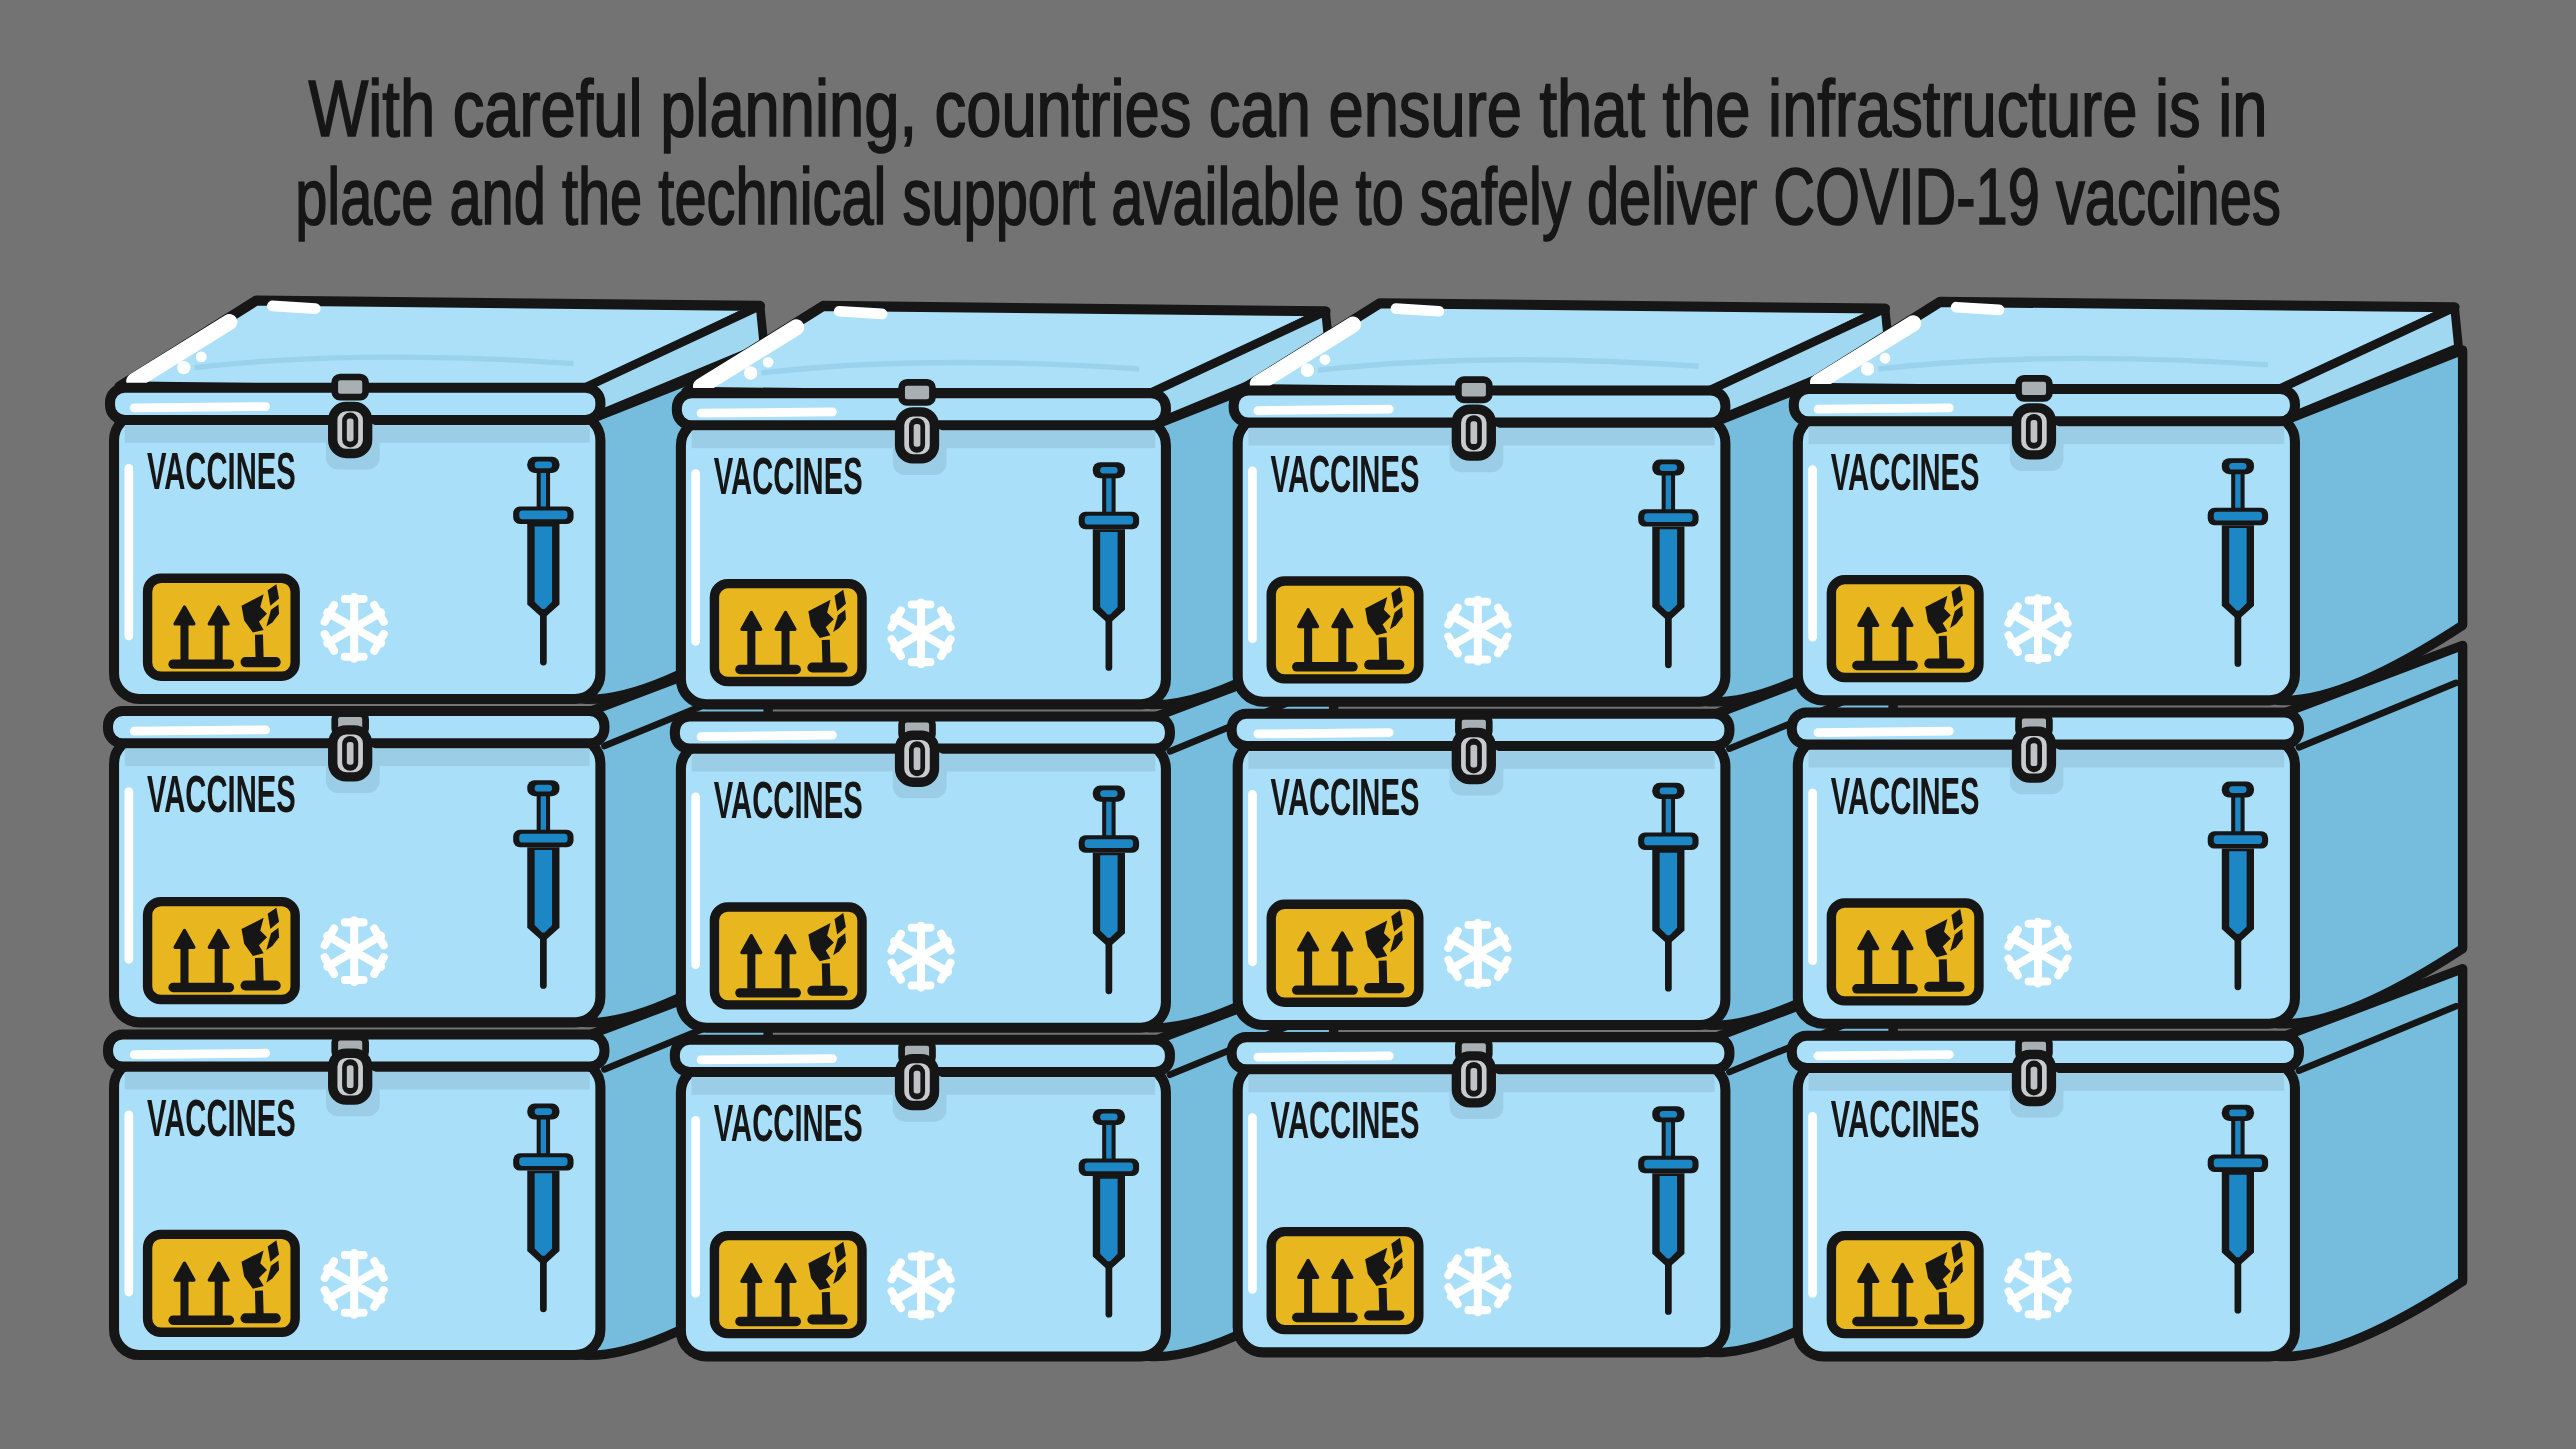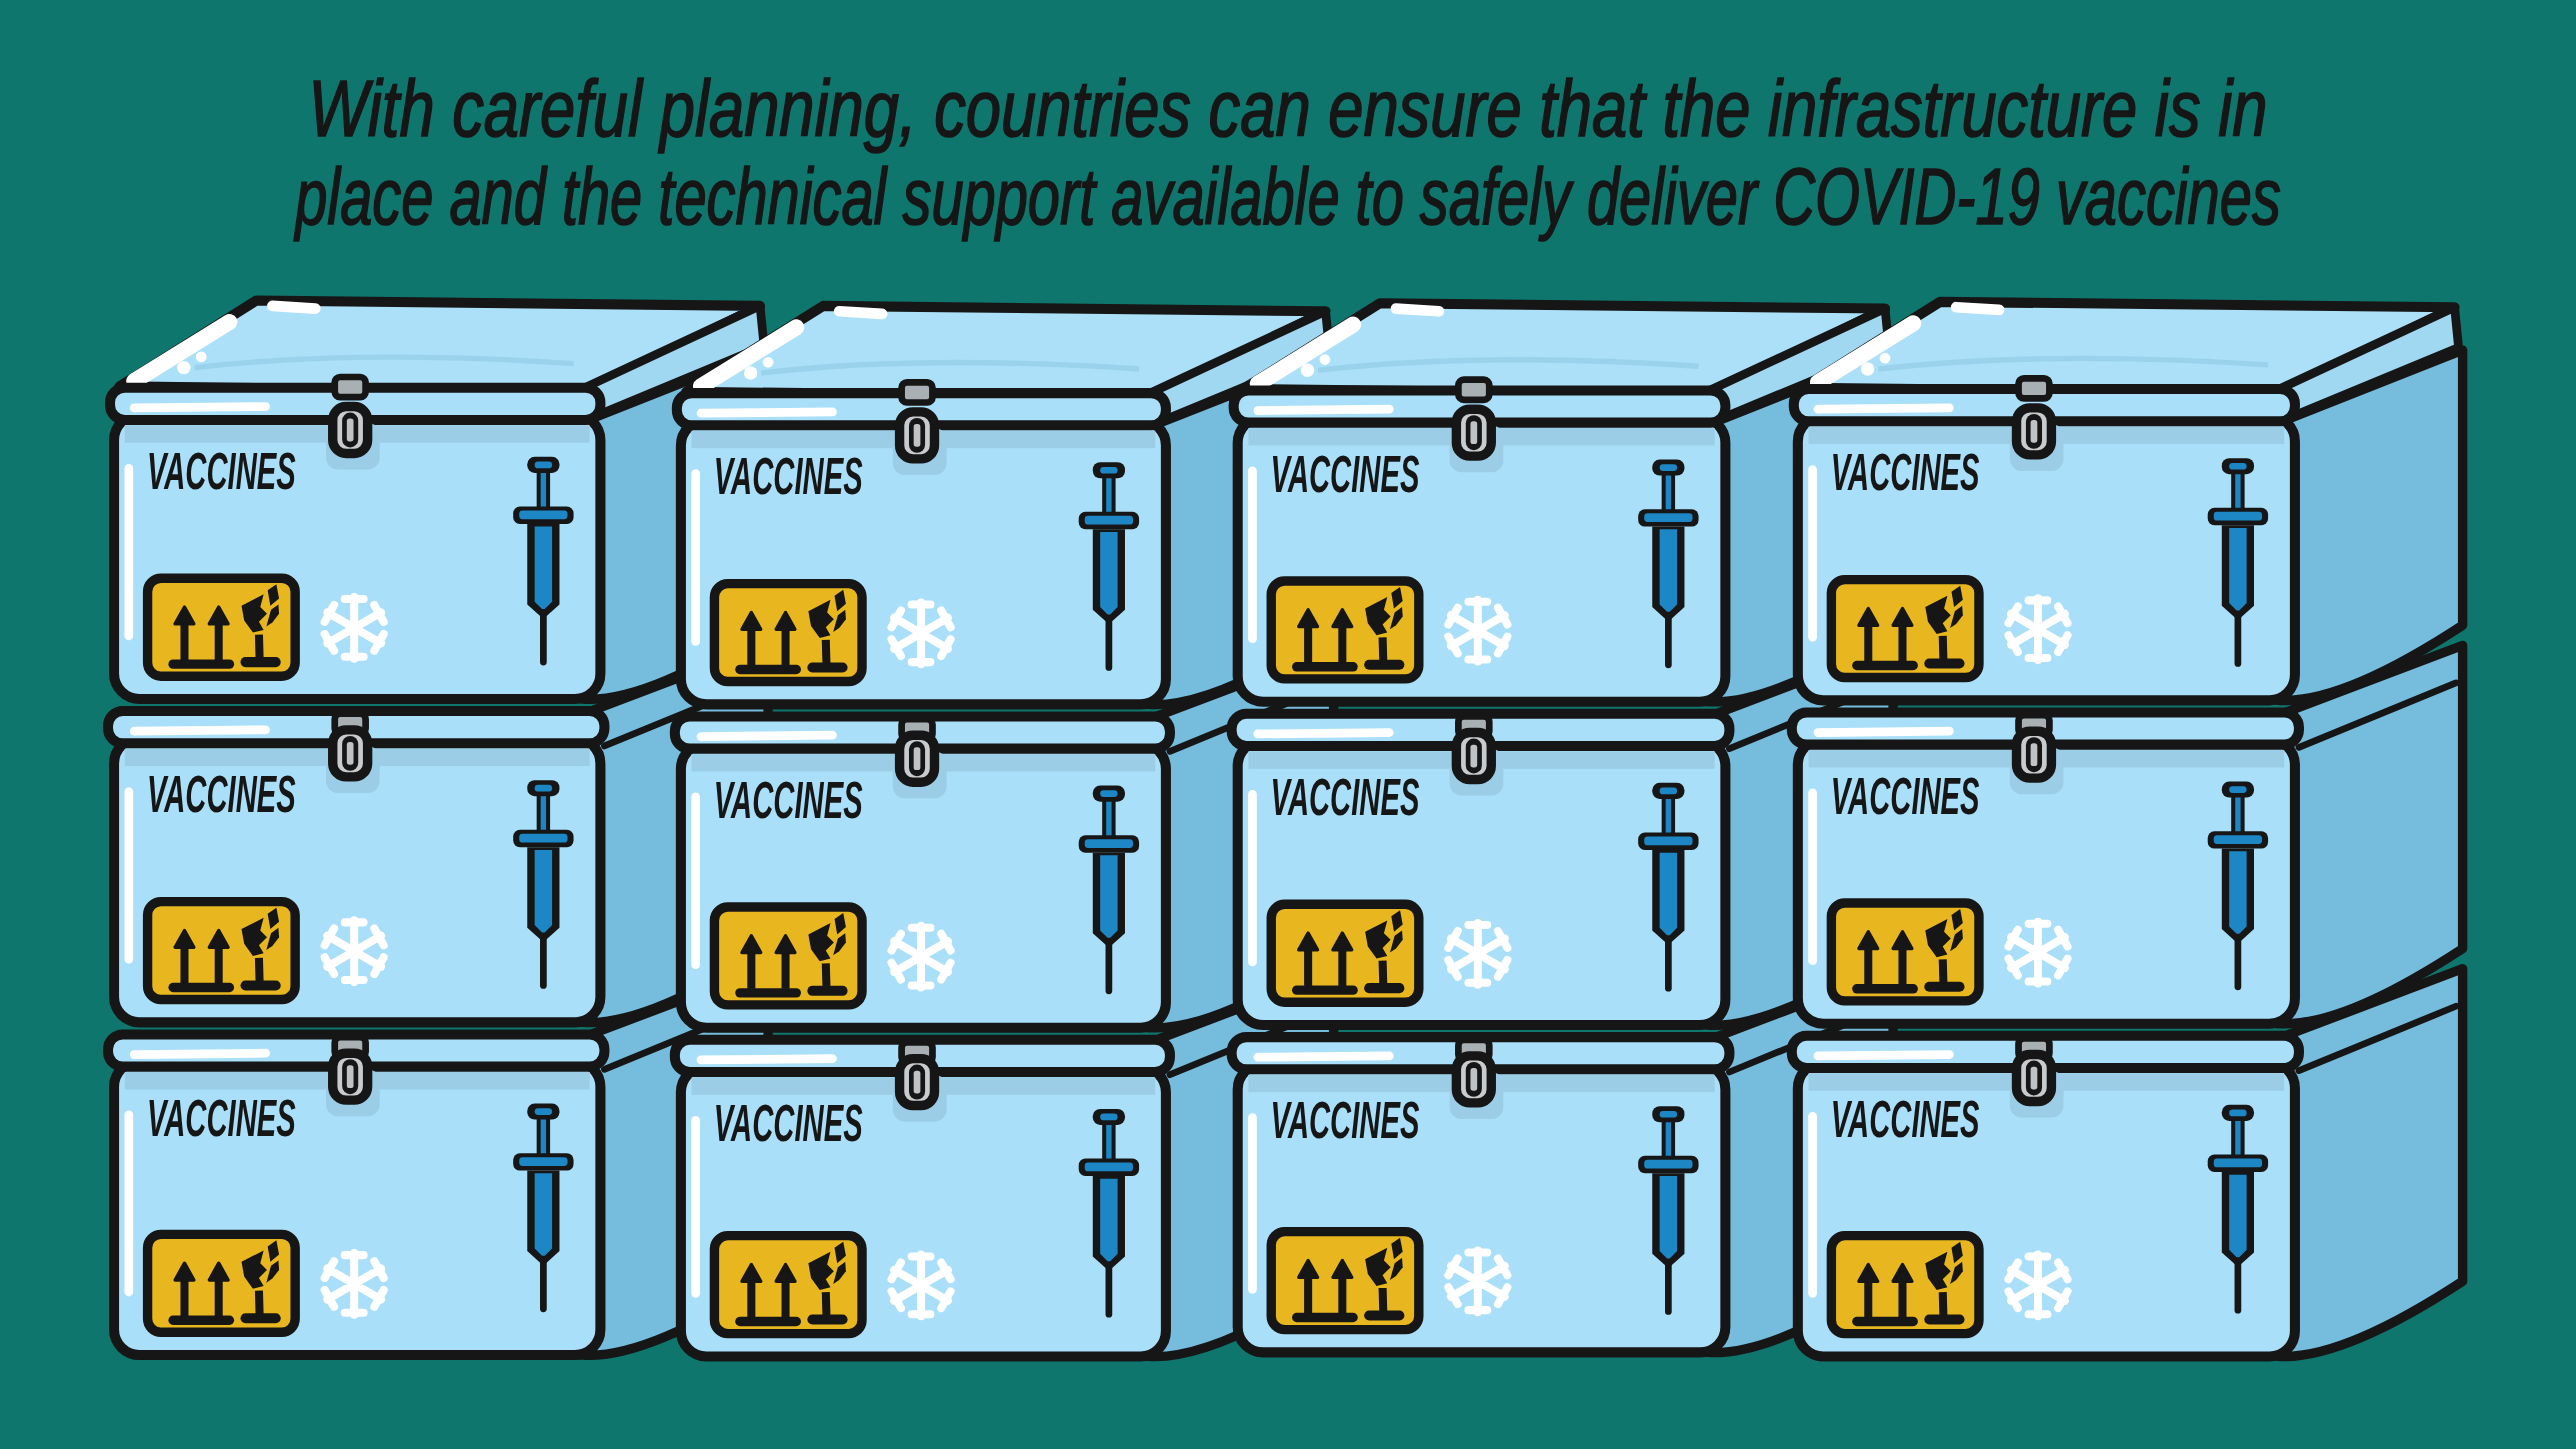--- a/index.html
+++ b/index.html
@@ -1,14 +1,14 @@
 <!DOCTYPE html>
 <html style="font-size:10.7px"><head><meta charset="utf-8"><style>
 html,body{margin:0;padding:0;background:#ffffff;}
-.page{position:relative;width:2576px;height:1449px;overflow:hidden;background:#0f766e;font-style:italic;}
+.page{position:relative;width:2576px;height:1449px;overflow:hidden;background:#737373;}
 </style></head><body>
 <div class="page">
 <svg width="2576" height="1449" viewBox="0 0 3840 2160">
 
 <text x="1920" y="202" text-anchor="middle" font-family="Liberation Sans, sans-serif" font-size="118" fill="#161616" stroke="#161616" stroke-width="2.5" textLength="2920" lengthAdjust="spacingAndGlyphs">With careful planning, countries can ensure that the infrastructure is in</text>
 
 <text x="1920" y="334" text-anchor="middle" font-family="Liberation Sans, sans-serif" font-size="118" fill="#161616" stroke="#161616" stroke-width="2.5" textLength="2960" lengthAdjust="spacingAndGlyphs">place and the technical support available to safely deliver COVID-19 vaccines</text>
 
 <g>
 

